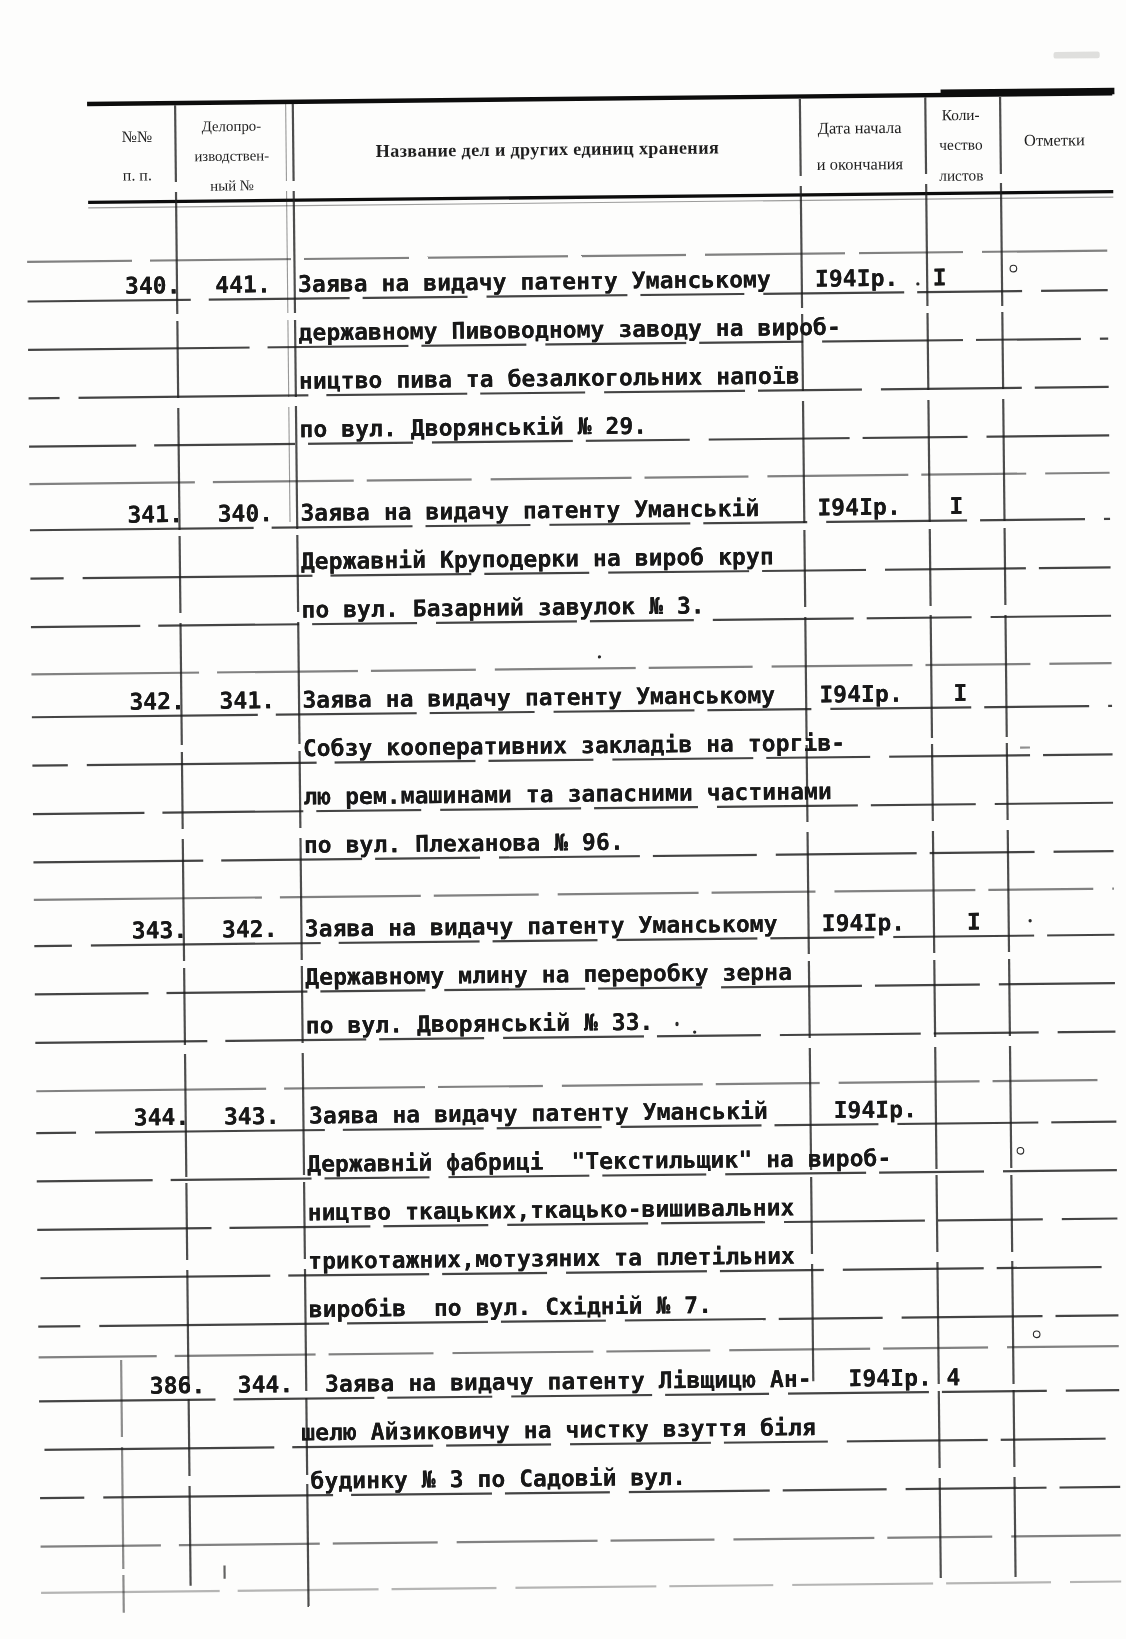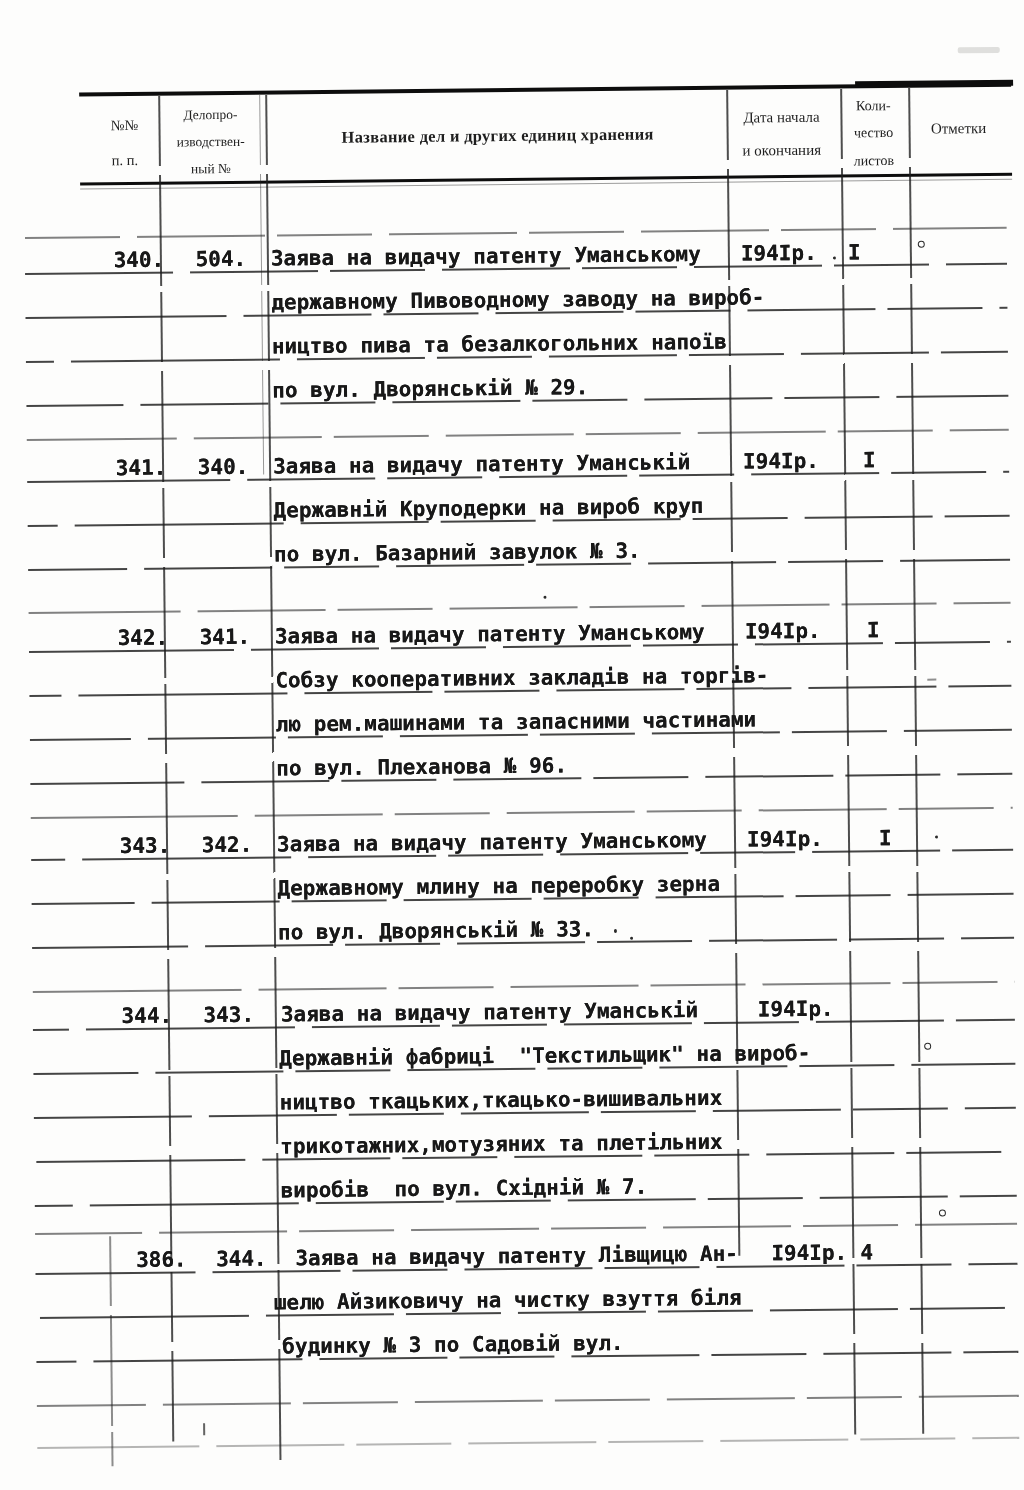--- a/index.html
+++ b/index.html
@@ -124,21 +124,21 @@
         <div class="ruled r-med" style="top: 1228px; background-position: 12px 0px;"></div>
         <div class="ruled r-strong" style="top: 1268px; background-position: 65px 0px;"></div>
         <div class="ruled r-strong" style="top: 1312px; background-position: 118px 0px;"></div>
         <div class="ruled r-strong" style="top: 1356px; background-position: 171px 0px;"></div>
         <div class="ruled r-med" style="top: 1400px; background-position: 14px 0px;"></div>
         <div class="ruled r-light" style="top: 1442px; background-position: 67px 0px;"></div>
       </div>
     <div id="rows-layer">
         <div>
           <div class="typed num" style="left: 118px; top: 244px;">340.</div>
-          <div class="typed num" style="left: 200px; top: 244px;">504.</div>
+          <div class="typed num" style="left: 200px; top: 244px;">441.</div>
           <div class="typed" style="left: 276px; top: 244px;">Заява на видачу патенту Уманському</div>
           <div class="typed" style="left: 276px; top: 288px;">державному Пивоводному заводу на вироб-</div>
           <div class="typed" style="left: 276px; top: 332px;">ництво пива та безалкогольних напоїв</div>
           <div class="typed" style="left: 276px; top: 376px;">по вул. Дворянській № 29.</div>
           <div class="typed" style="left: 746px; top: 244px;">І94Ір.</div>
           <div class="typed" style="left: 853px; top: 244px;">І</div>
         </div>
         <div>
           <div class="typed num" style="left: 118px; top: 452px;">341.</div>
           <div class="typed num" style="left: 200px; top: 452px;">340.</div>

